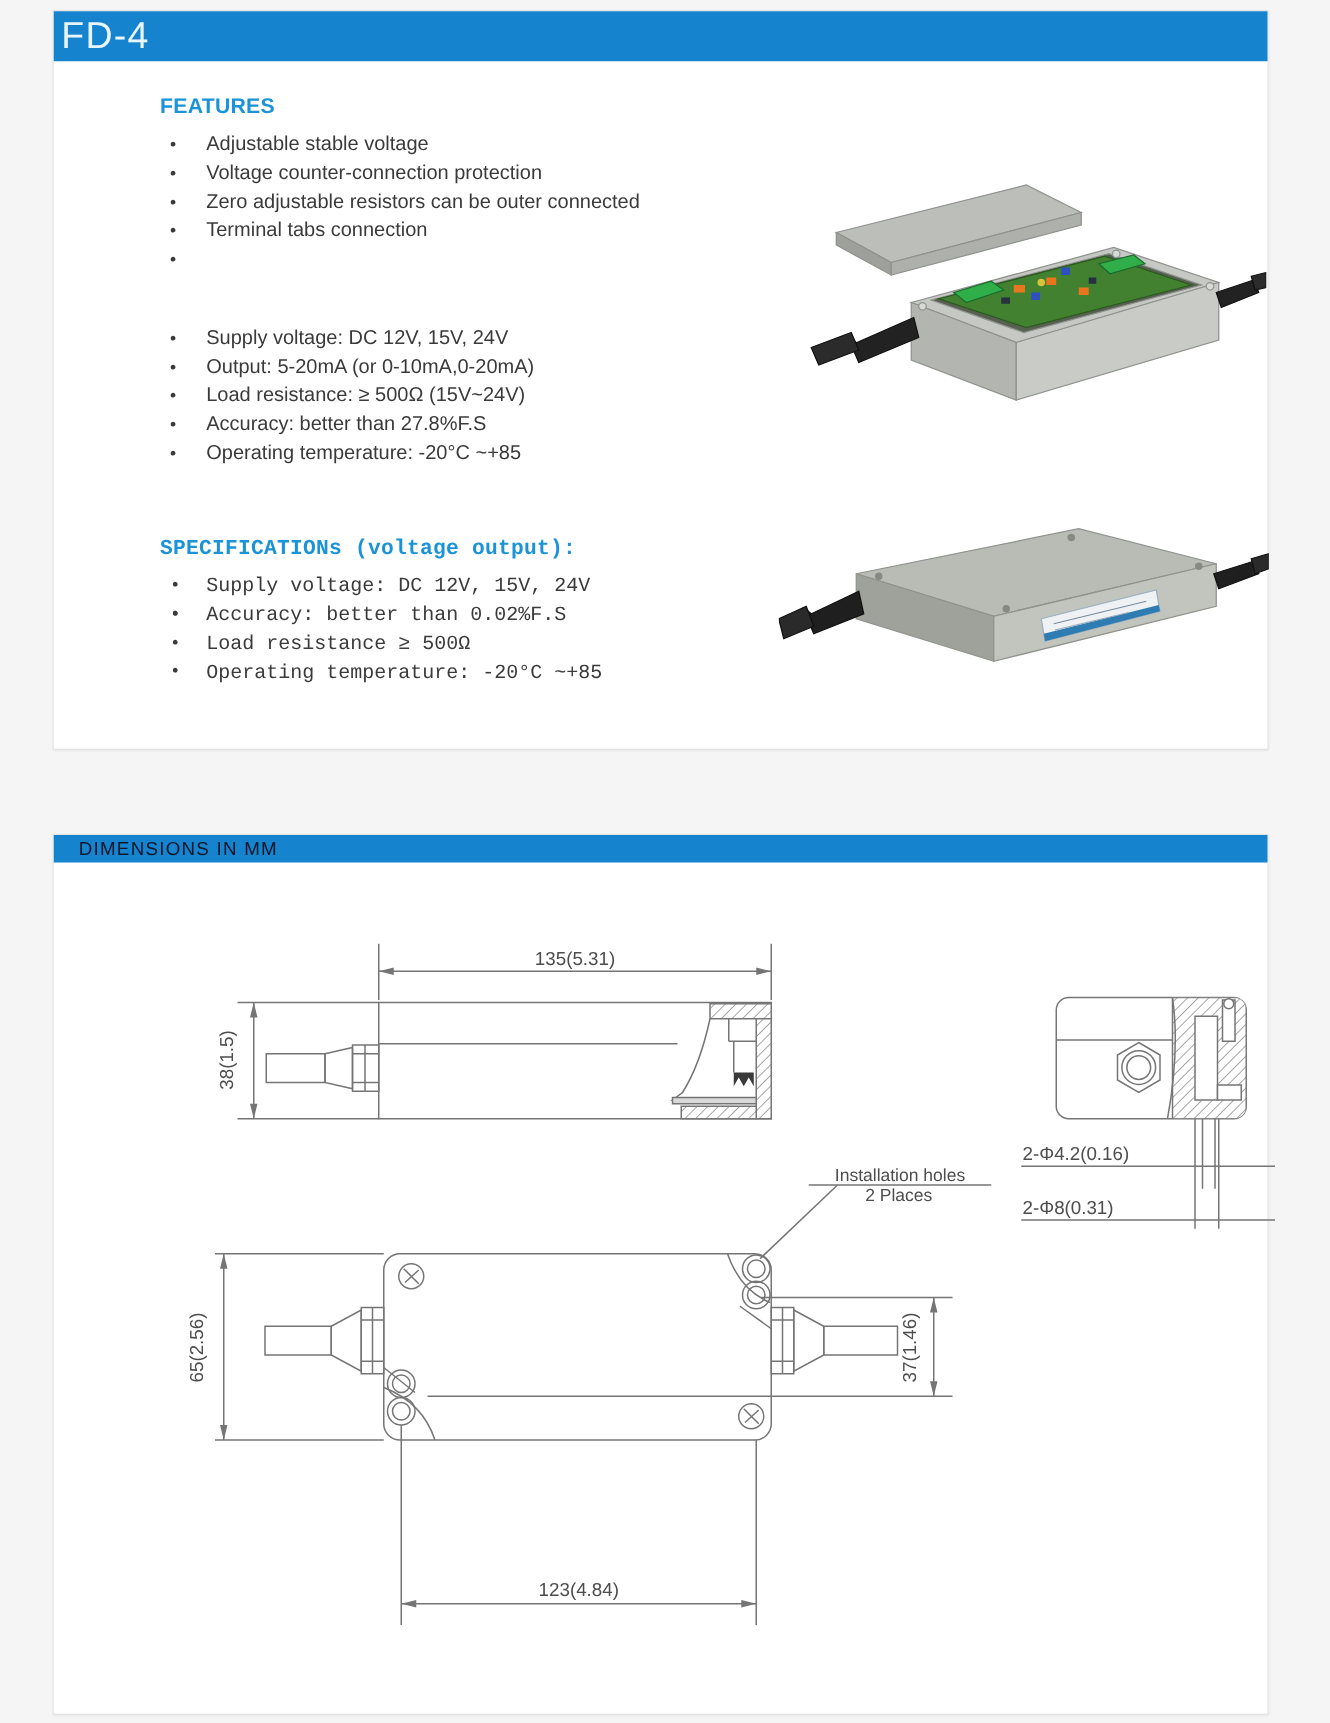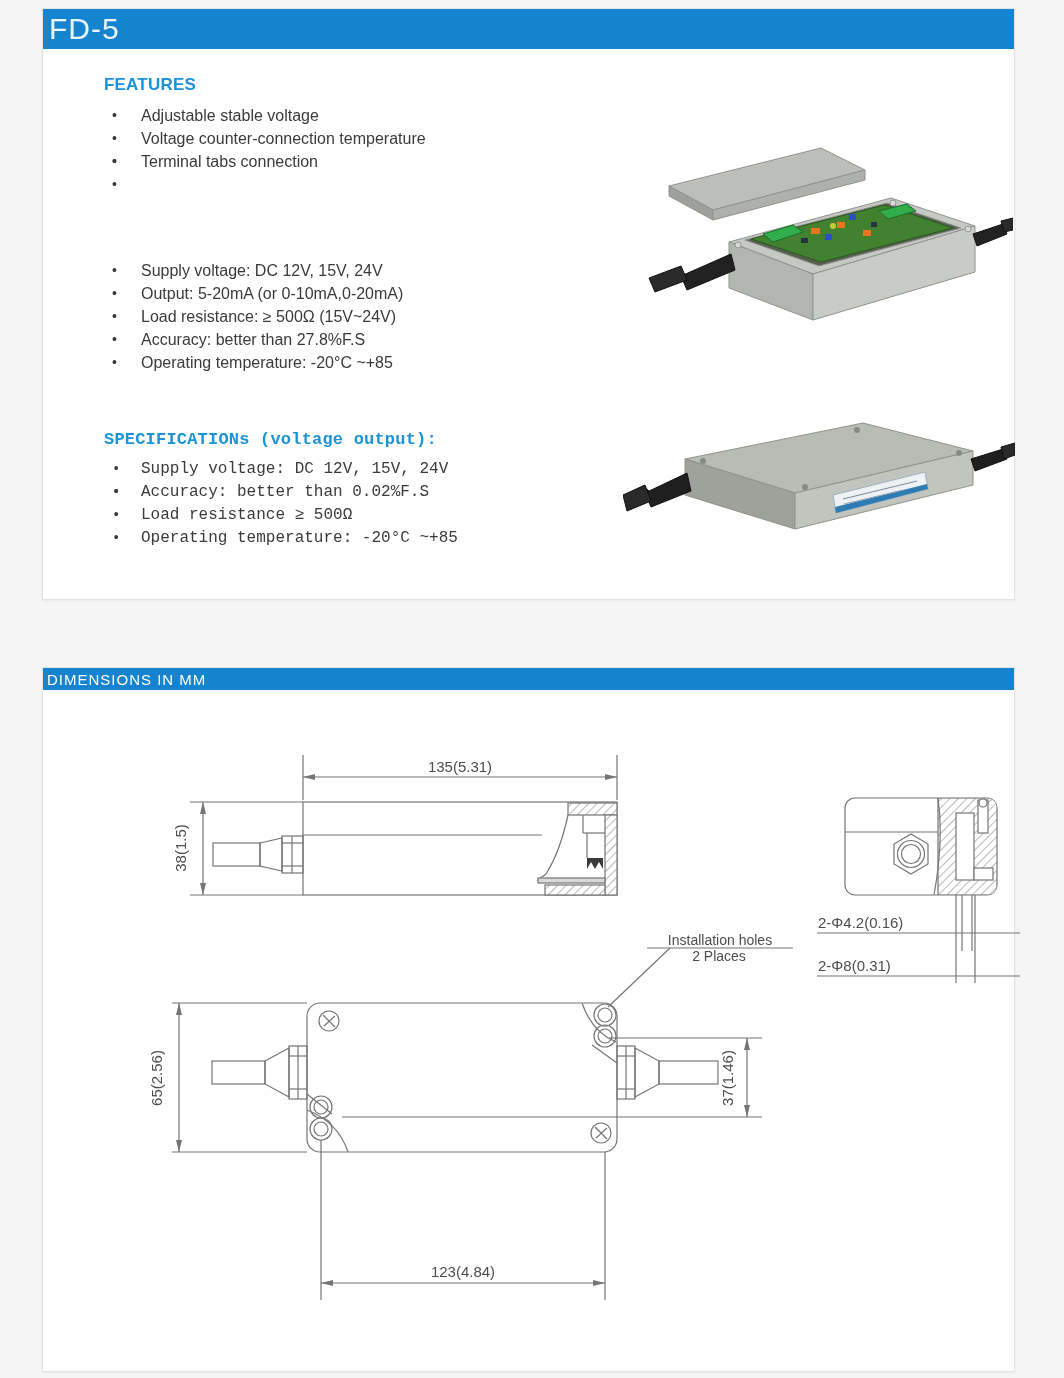--- a/index.html
+++ b/index.html
@@ -15,22 +15,22 @@
     border:1px solid #e3e3e3;box-sizing:border-box;
     box-shadow:0 1px 2px rgba(0,0,0,0.06);
   }
   #product-panel{top:8px;height:592px;}
   #dimensions-panel{top:667px;height:705px;}
   .blue-bar{
     background:#1583cd;color:#e8f5fd;
     display:flex;align-items:center;box-sizing:border-box;
   }
   #product-bar{height:40px;font-size:30px;font-weight:500;padding-left:6px;letter-spacing:1px;}
-  #dimensions-bar{height:22px;font-size:15px;color:#ffffff;padding-left:4px;letter-spacing:1px;}
-  .section{position:absolute;width:575px;}
+  #dimensions-bar{height:22px;font-size:15px;color:#0f172a;padding-left:20px;letter-spacing:1px;}
+  .section{position:absolute;width:575px;margin-left:24px;}
   .section h3{
     margin:0;font-size:17px;font-weight:bold;color:#1a93d9;letter-spacing:0.2px;
   }
   .section ul{list-style:none;margin:9px 0 0 0;padding:0;}
   .section li{
     position:relative;padding-left:37px;line-height:23px;font-size:16px;color:#3a3a3a;
   }
   .section li .dot{
     position:absolute;left:8px;top:0;font-size:14px;color:#3a3a3a;
   }
@@ -43,29 +43,29 @@
   #drawing-wrap{position:absolute;left:0;top:22px;width:971px;height:681px;margin-left:39px;}
   svg text{font-family:"Liberation Sans","DejaVu Sans",sans-serif;}
   .dim-text{font-size:15px;fill:#4d4d4d;}
   .note-text{font-size:14px;fill:#4d4d4d;}
 </style>
 </head>
 <body>
 
 <div class="panel" id="product-panel">
   <div class="blue-bar" id="product-bar">
-    <span>FD-5</span>
+    <span>FD-4</span>
   </div>
 
   <div class="section" id="features-section">
     <h3>FEATURES</h3>
     <ul>
       <li><span class="dot">•</span><span>Adjustable stable voltage</span></li>
-      <li><span class="dot">•</span><span>Voltage counter-connection temperature</span></li>
-      <li><span class="dot">•</span></li>
+      <li><span class="dot">•</span><span>Voltage counter-connection protection</span></li>
+      <li><span class="dot">•</span><span>Zero adjustable resistors can be outer connected</span></li>
       <li><span class="dot">•</span><span>Terminal tabs connection</span></li>
       <li><span class="dot">•</span></li>
     </ul>
   </div>
 
   <div class="section" id="spec-current-section">
     <ul>
       <li><span class="dot">•</span><span>Supply voltage: DC 12V, 15V, 24V</span></li>
       <li><span class="dot">•</span><span>Output: 5-20mA (or 0-10mA,0-20mA)</span></li>
       <li><span class="dot">•</span><span>Load resistance: ≥ 500Ω (15V~24V)</span></li>

